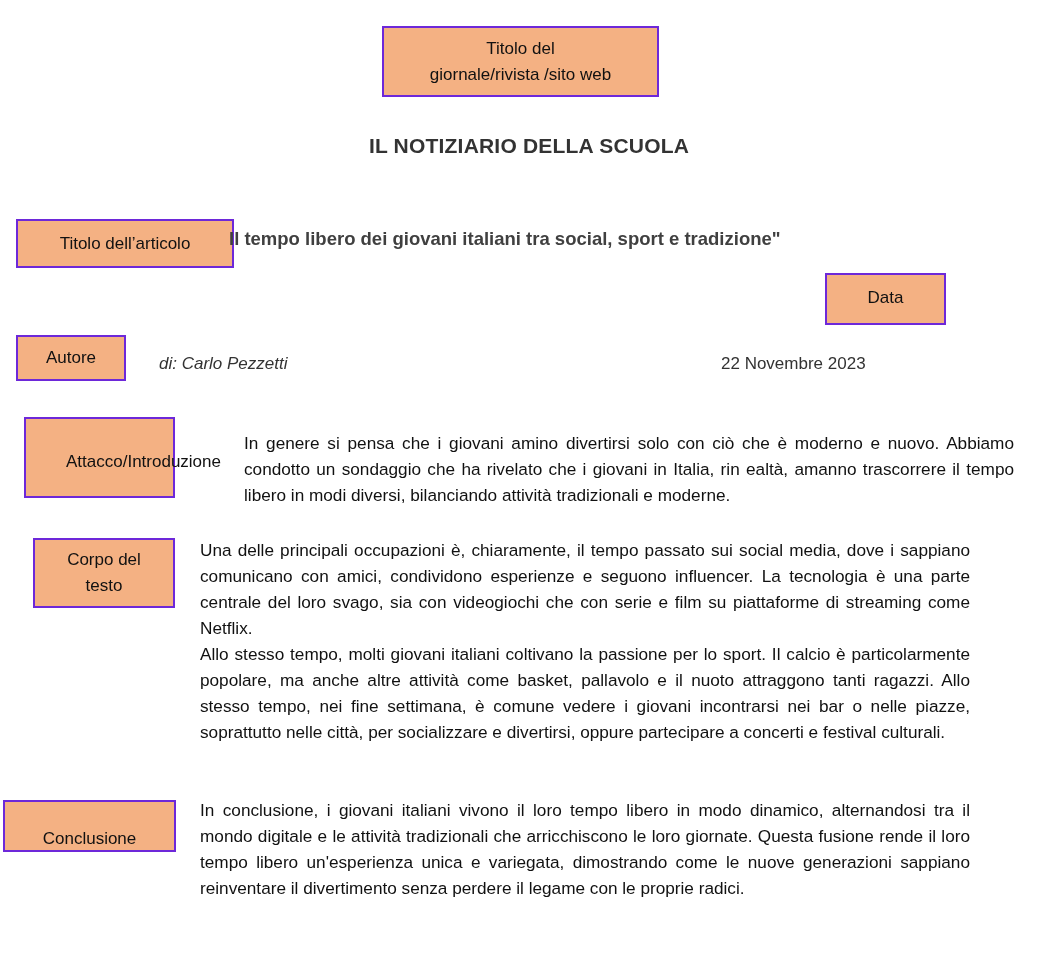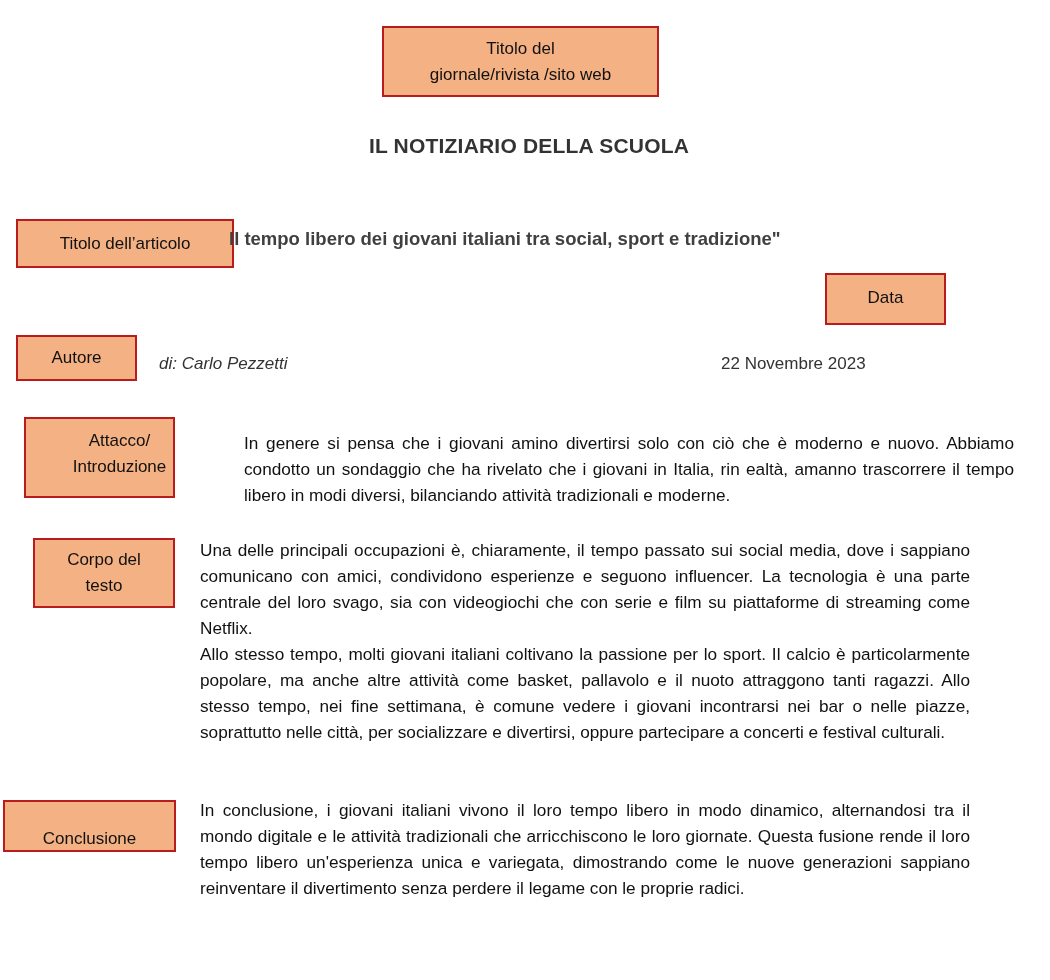--- a/index.html
+++ b/index.html
@@ -1,18 +1,18 @@
 <!DOCTYPE html>
 <html><head>
 <meta charset="utf-8">
 <style>
   html, body { margin: 0; padding: 0; background: #ffffff; }
   body { width: 1050px; height: 980px; position: relative; overflow: hidden;
          font-family: "Liberation Sans", "DejaVu Sans", sans-serif; color: #111; }
-  .label-box { position: absolute; background: #f4b183; border: 2px solid #b91c1c;
+  .label-box { position: absolute; background: #f4b183; border: 2px solid #6d28d9;
                box-sizing: border-box; display: flex; align-items: center; justify-content: center;
                text-align: center; font-size: 17px; line-height: 26px; color: #111; }
   .masthead { position: absolute; left: 0; width: 1058px; top: 134px; text-align: center;
               font-weight: bold; font-size: 21px; color: #333; letter-spacing: 0.2px; }
   .article-title { position: absolute; left: 229px; top: 228px; font-weight: bold;
                    font-size: 18.5px; color: #404040; }
   .author { position: absolute; left: 159px; top: 354px; font-style: italic; font-size: 17px; color: #333; }
   .date { position: absolute; left: 721px; top: 354px; font-size: 17px; color: #333; }
   .para { position: absolute; left: 200px; width: 770px; font-size: 17.2px; line-height: 26px;
           text-align: justify; color: #111; }
@@ -30,29 +30,29 @@
 
 <div class="label-box" style="left:16px; top:219px; width:218px; height:49px;">
   <span>Titolo dell’articolo</span>
 </div>
 <div class="article-title">Il tempo libero dei giovani italiani tra social, sport e tradizione"</div>
 
 <div class="label-box" style="left:825px; top:273px; width:121px; height:52px; align-items:flex-start; padding-top:10px;">
   <span>Data</span>
 </div>
 
-<div class="label-box" style="left:16px; top:335px; width:121px; height:46px; align-items:flex-start; padding-top:8px;">
+<div class="label-box" style="left:16px; top:335px; width:110px; height:46px; align-items:flex-start; padding-top:8px;">
   <span>Autore</span>
 </div>
 <div class="author">
   <span>di</span><span>: Carlo Pezzetti</span>
 </div>
 <div class="date">22 Novembre 2023</div>
 
-<div class="label-box" style="left:24px; top:417px; width:151px; height:81px; flex-direction:column; justify-content:flex-start; padding-top:9px;padding-left:40px;">
+<div class="label-box" style="left:24px; top:417px; width:151px; height:81px; flex-direction:row; justify-content:flex-start; padding-top:9px;padding-left:40px;">
   <span>Attacco/</span>
   <span>Introduzione</span>
 </div>
 <div class="para" style="top:430px;margin-left:44px;">
   <p>In genere si pensa che i giovani amino divertirsi solo con ciò che è moderno e nuovo. Abbiamo condotto un sondaggio che ha rivelato che i giovani in Italia, rin ealtà, amanno trascorrere il tempo libero in modi diversi, bilanciando attività tradizionali e moderne.</p>
 </div>
 
 <div class="label-box" style="left:33px; top:538px; width:142px; height:70px; flex-direction:column;">
   <span>Corpo del</span>
   <span>testo</span>

